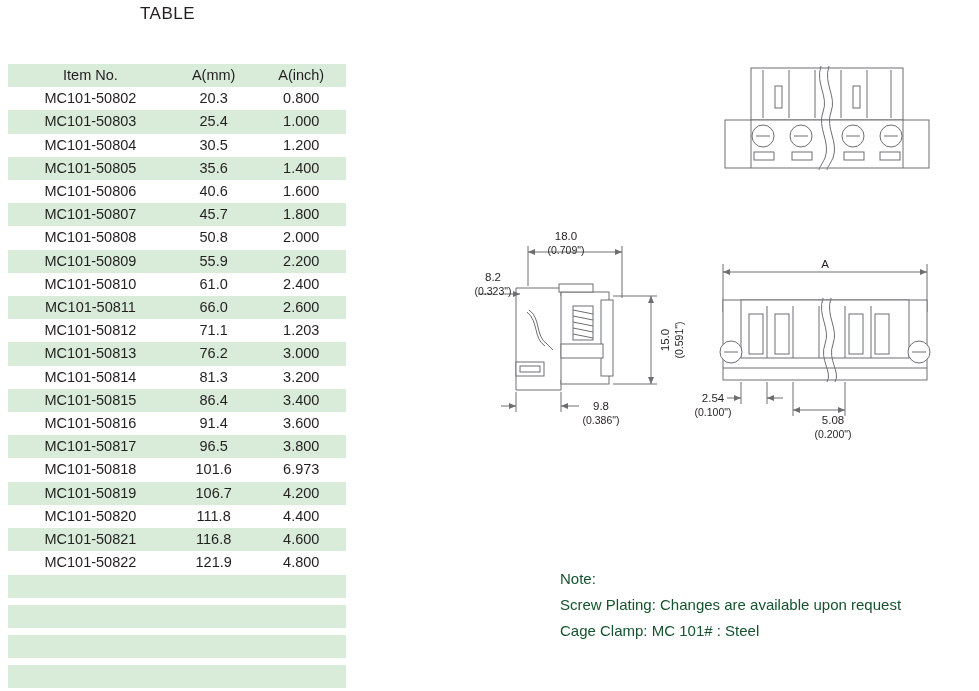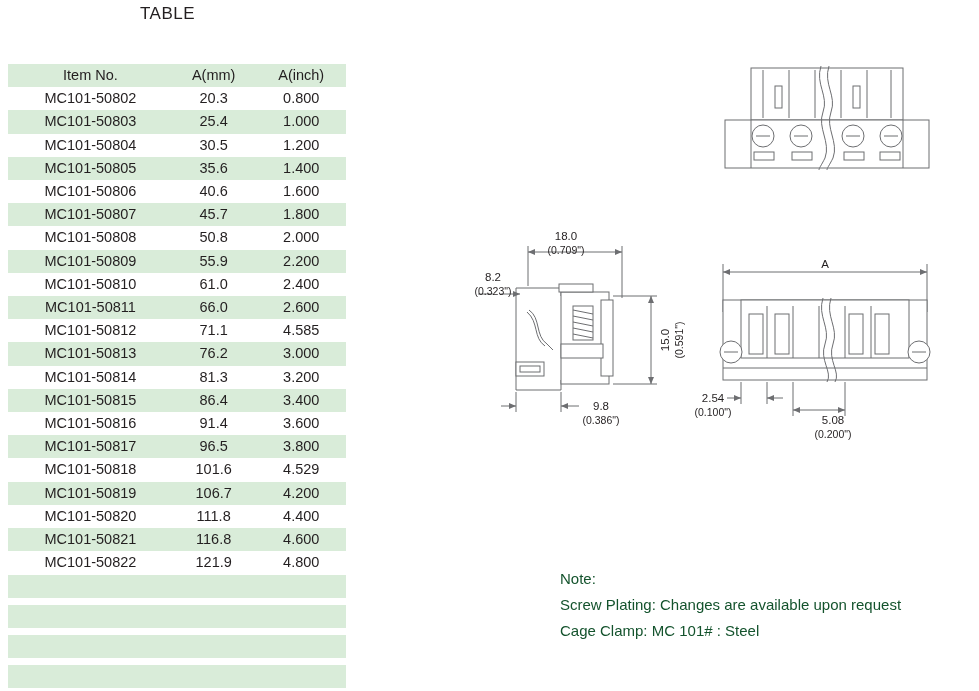--- a/index.html
+++ b/index.html
@@ -156,21 +156,21 @@
       <td class="col-in">2.400</td>
     </tr>
     <tr class="band-green">
       <td class="col-item">MC101-50811</td>
       <td class="col-mm">66.0</td>
       <td class="col-in">2.600</td>
     </tr>
     <tr class="band-white">
       <td class="col-item">MC101-50812</td>
       <td class="col-mm">71.1</td>
-      <td class="col-in">4.585</td>
+      <td class="col-in">1.203</td>
     </tr>
     <tr class="band-green">
       <td class="col-item">MC101-50813</td>
       <td class="col-mm">76.2</td>
       <td class="col-in">3.000</td>
     </tr>
     <tr class="band-white">
       <td class="col-item">MC101-50814</td>
       <td class="col-mm">81.3</td>
       <td class="col-in">3.200</td>
@@ -186,21 +186,21 @@
       <td class="col-in">3.600</td>
     </tr>
     <tr class="band-green">
       <td class="col-item">MC101-50817</td>
       <td class="col-mm">96.5</td>
       <td class="col-in">3.800</td>
     </tr>
     <tr class="band-white">
       <td class="col-item">MC101-50818</td>
       <td class="col-mm">101.6</td>
-      <td class="col-in">4.529</td>
+      <td class="col-in">6.973</td>
     </tr>
     <tr class="band-green">
       <td class="col-item">MC101-50819</td>
       <td class="col-mm">106.7</td>
       <td class="col-in">4.200</td>
     </tr>
     <tr class="band-white">
       <td class="col-item">MC101-50820</td>
       <td class="col-mm">111.8</td>
       <td class="col-in">4.400</td>

